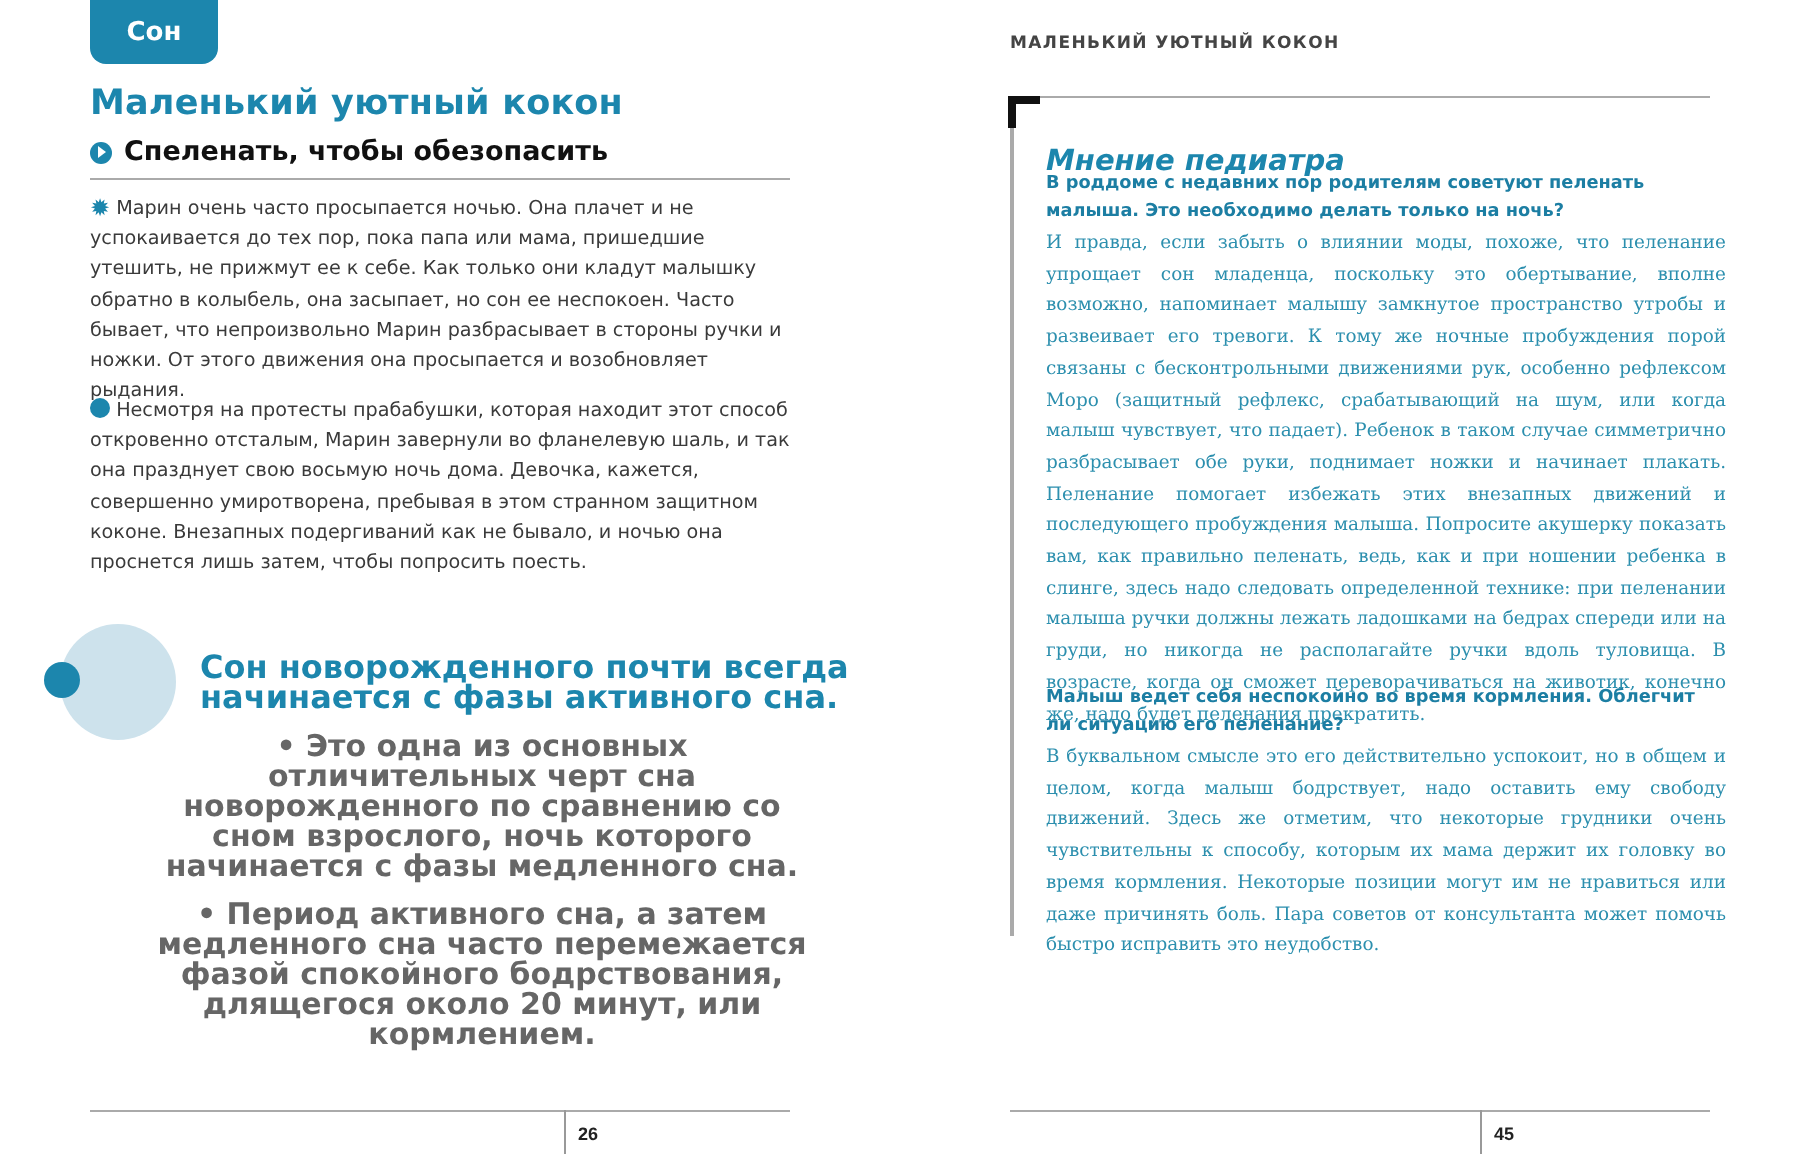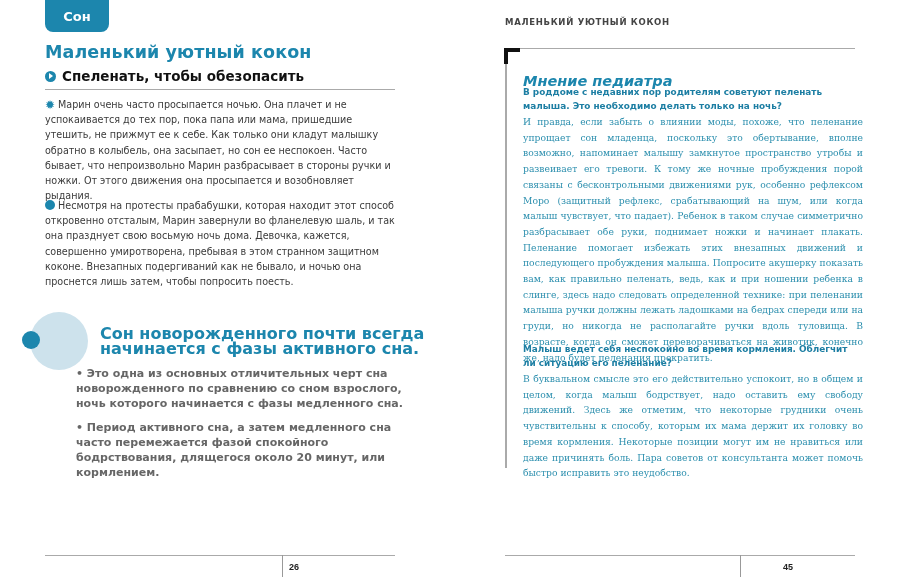--- a/index.html
+++ b/index.html
@@ -52,21 +52,21 @@
     position: absolute; left: 30px; top: 312px; width: 58px; height: 58px; border-radius: 50%; background: #cde2ec;
   }
   .callout-circle-small {
     position: absolute; left: 22px; top: 331px; width: 18px; height: 18px; border-radius: 50%; background: #1c86ad;
   }
   .callout-title {
     position: absolute; left: 52px; top: 326px; width: 340px;
     color: #1c86ad; font-weight: bold; font-size: 16px; line-height: 15px; margin-left: 48px;
   }
   .facts { position: absolute; left: 76px; top: 366px; width: 330px; }
-  .fact { font-size: 11px; line-height: 15px; color: #666; font-weight: bold; margin-bottom: 9px; }
+  .fact { font-size: 15px; line-height: 15px; color: #666; font-weight: bold; margin-bottom: 9px; text-align: center; }
 
   .footer-rule { position: absolute; top: 555px; height: 1px; background: #aaa; }
   .footer-tick { position: absolute; top: 555px; width: 1px; height: 22px; background: #999; }
   .page-number { position: absolute; top: 562px; font-size: 9px; font-weight: bold; color: #222; font-family: "Liberation Sans", sans-serif; }
 
   
   .running-head {
     position: absolute; left: 55px; top: 17px;
     font-size: 8.5px; font-weight: bold; letter-spacing: 0.7px; color: #444;
   }
@@ -137,14 +137,14 @@
     <p class="question">В роддоме с недавних пор родителям советуют пеленать малыша. Это необходимо делать только на ночь?</p>
     <p class="answer">И правда, если забыть о влиянии моды, похоже, что пеленание упрощает сон младенца, поскольку это обертывание, вполне возможно, напоминает малышу замкнутое пространство утробы и развеивает его тревоги. К тому же ночные пробуждения порой связаны с бесконтрольными движениями рук, особенно рефлексом Моро (защитный рефлекс, срабатывающий на шум, или когда малыш чувствует, что падает). Ребенок в таком случае симметрично разбрасывает обе руки, поднимает ножки и начинает плакать. Пеленание помогает избежать этих внезапных движений и последующего пробуждения малыша. Попросите акушерку показать вам, как правильно пеленать, ведь, как и при ношении ребенка в слинге, здесь надо следовать определенной технике: при пеленании малыша ручки должны лежать ладошками на бедрах спереди или на груди, но никогда не располагайте ручки вдоль туловища. В возрасте, когда он сможет переворачиваться на животик, конечно же, надо будет пеленания прекратить.</p>
   </div>
   <div class="qa qa-2">
     <p class="question">Малыш ведет себя неспокойно во время кормления. Облегчит ли ситуацию его пеленание?</p>
     <p class="answer">В буквальном смысле это его действительно успокоит, но в общем и целом, когда малыш бодрствует, надо оставить ему свободу движений. Здесь же отметим, что некоторые грудники очень чувствительны к способу, которым их мама держит их головку во время кормления. Некоторые позиции могут им не нравиться или даже причинять боль. Пара советов от консультанта может помочь быстро исправить это неудобство.</p>
   </div>
 
   <div class="footer-rule" style="left:55px; width:350px;"></div>
   <div class="footer-tick" style="left:290px;"></div>
-  <div class="page-number" style="left:297px;margin-left:36px;">45</div>
+  <div class="page-number" style="left:297px;">45</div>
 </div>
 
 </body></html>

